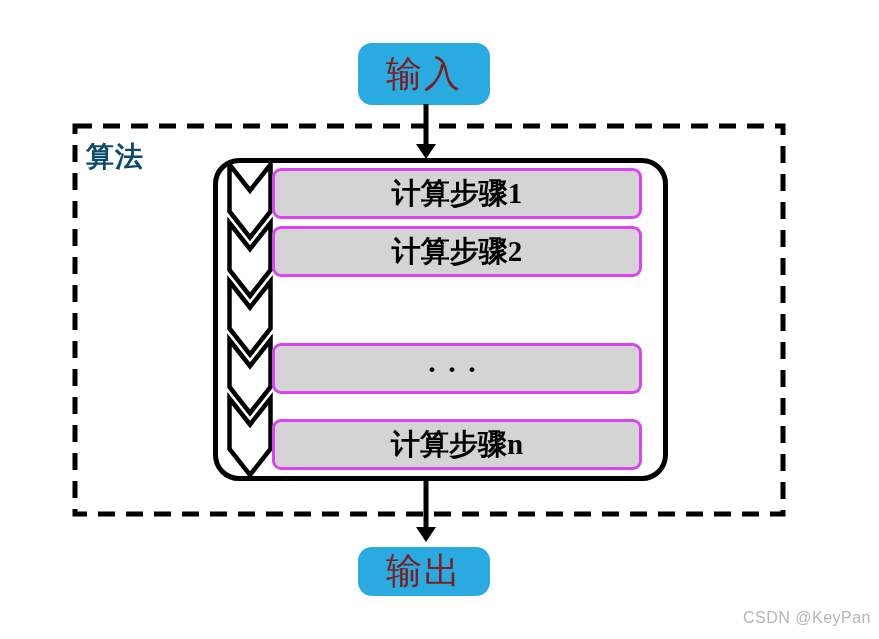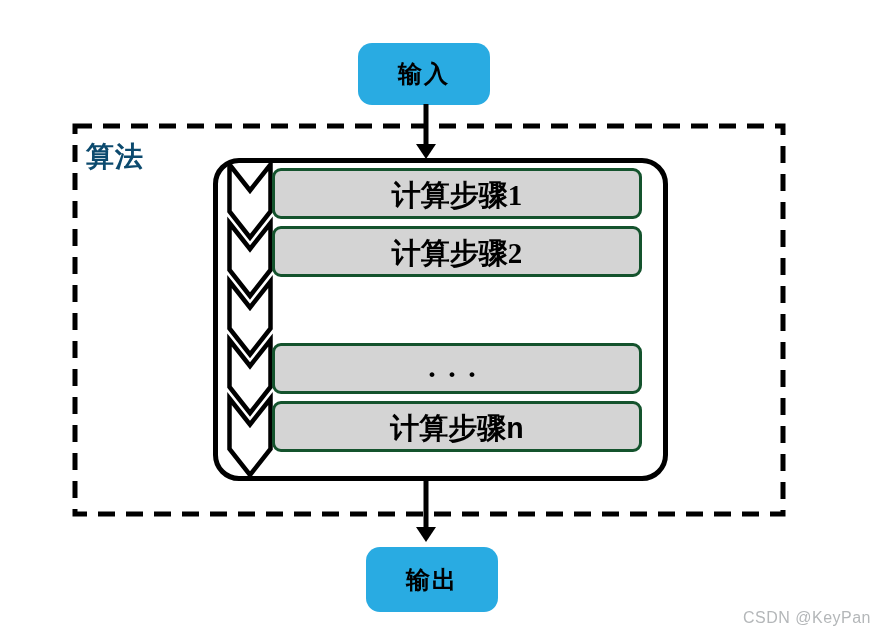--- a/index.html
+++ b/index.html
@@ -2,53 +2,53 @@
 <html><head>
 <meta charset="utf-8">
 <style>
   html,body { margin:0; padding:0; background:#ffffff; }
   .canvas {
     position:relative; width:879px; height:639px; background:#ffffff;
     font-family:"Liberation Sans","DejaVu Sans",sans-serif; overflow:hidden;
   }
   .io-box {
     position:absolute; width:132px; background:#29ABE2; border-radius:14px;
-    color:#000000; font-weight:bold; font-size:24px;
+    color:#7f1d1d; font-weight:normal; font-size:36px;
     display:flex; align-items:center; justify-content:center;
     letter-spacing:2px;
   }
   .io-box.input  { left:358px; top:43px;  height:62px; }
-  .io-box.output { left:358px; top:547px; height:65px;margin-left:8px; }
+  .io-box.output { left:358px; top:547px; height:49px; }
   .arrow-svg { position:absolute; left:415px; width:22px; }
   .arrow-svg.a1 { top:104px; height:55px; }
   .arrow-svg.a2 { top:477px; height:66px; }
   .dashed-rect-svg { position:absolute; left:72px; top:123px; width:714px; height:394px; }
   .algo-label {
     position:absolute; left:86px; top:138px;
     color:#0c4a6e; font-weight:bold; font-size:28px; letter-spacing:1px;
   }
   .steps-container {
     position:absolute; left:213px; top:158px; width:455px; height:323px;
     background:#ffffff; border:5px solid #000; border-radius:26px;
     box-sizing:border-box;
   }
   .chevron-svg { position:absolute; left:227px; top:162px; width:46px; height:316px; }
   .step-bar {
     position:absolute; left:272px; width:370px; height:51px;
-    background:#D4D4D4; border:3px solid #14532d; border-radius:9px;
+    background:#D4D4D4; border:3px solid #d946ef; border-radius:9px;
     box-sizing:border-box;
-    display:flex; align-items:flex-end; justify-content:center;
+    display:flex; align-items:center; justify-content:center;
     font-family:"Liberation Serif","DejaVu Serif",serif;
     font-weight:bold; font-size:29px; color:#000;
   }
   .step-bar.b1 { top:168px; }
   .step-bar.b2 { top:226px; }
   .step-bar.b3 { top:284px; }
   .step-bar.b4 { top:343px; letter-spacing:10px; font-size:30px; }
-  .step-bar.b5 { top:401px;font-family:Liberation Mono, monospace; }
+  .step-bar.b5 { top:419px; }
   .watermark {
     position:absolute; right:8px; top:609px;
     font-size:16px; color:#B4B7B9; letter-spacing:0.5px;
   }
 </style>
 </head>
 <body>
 
 <div class="canvas">
 

